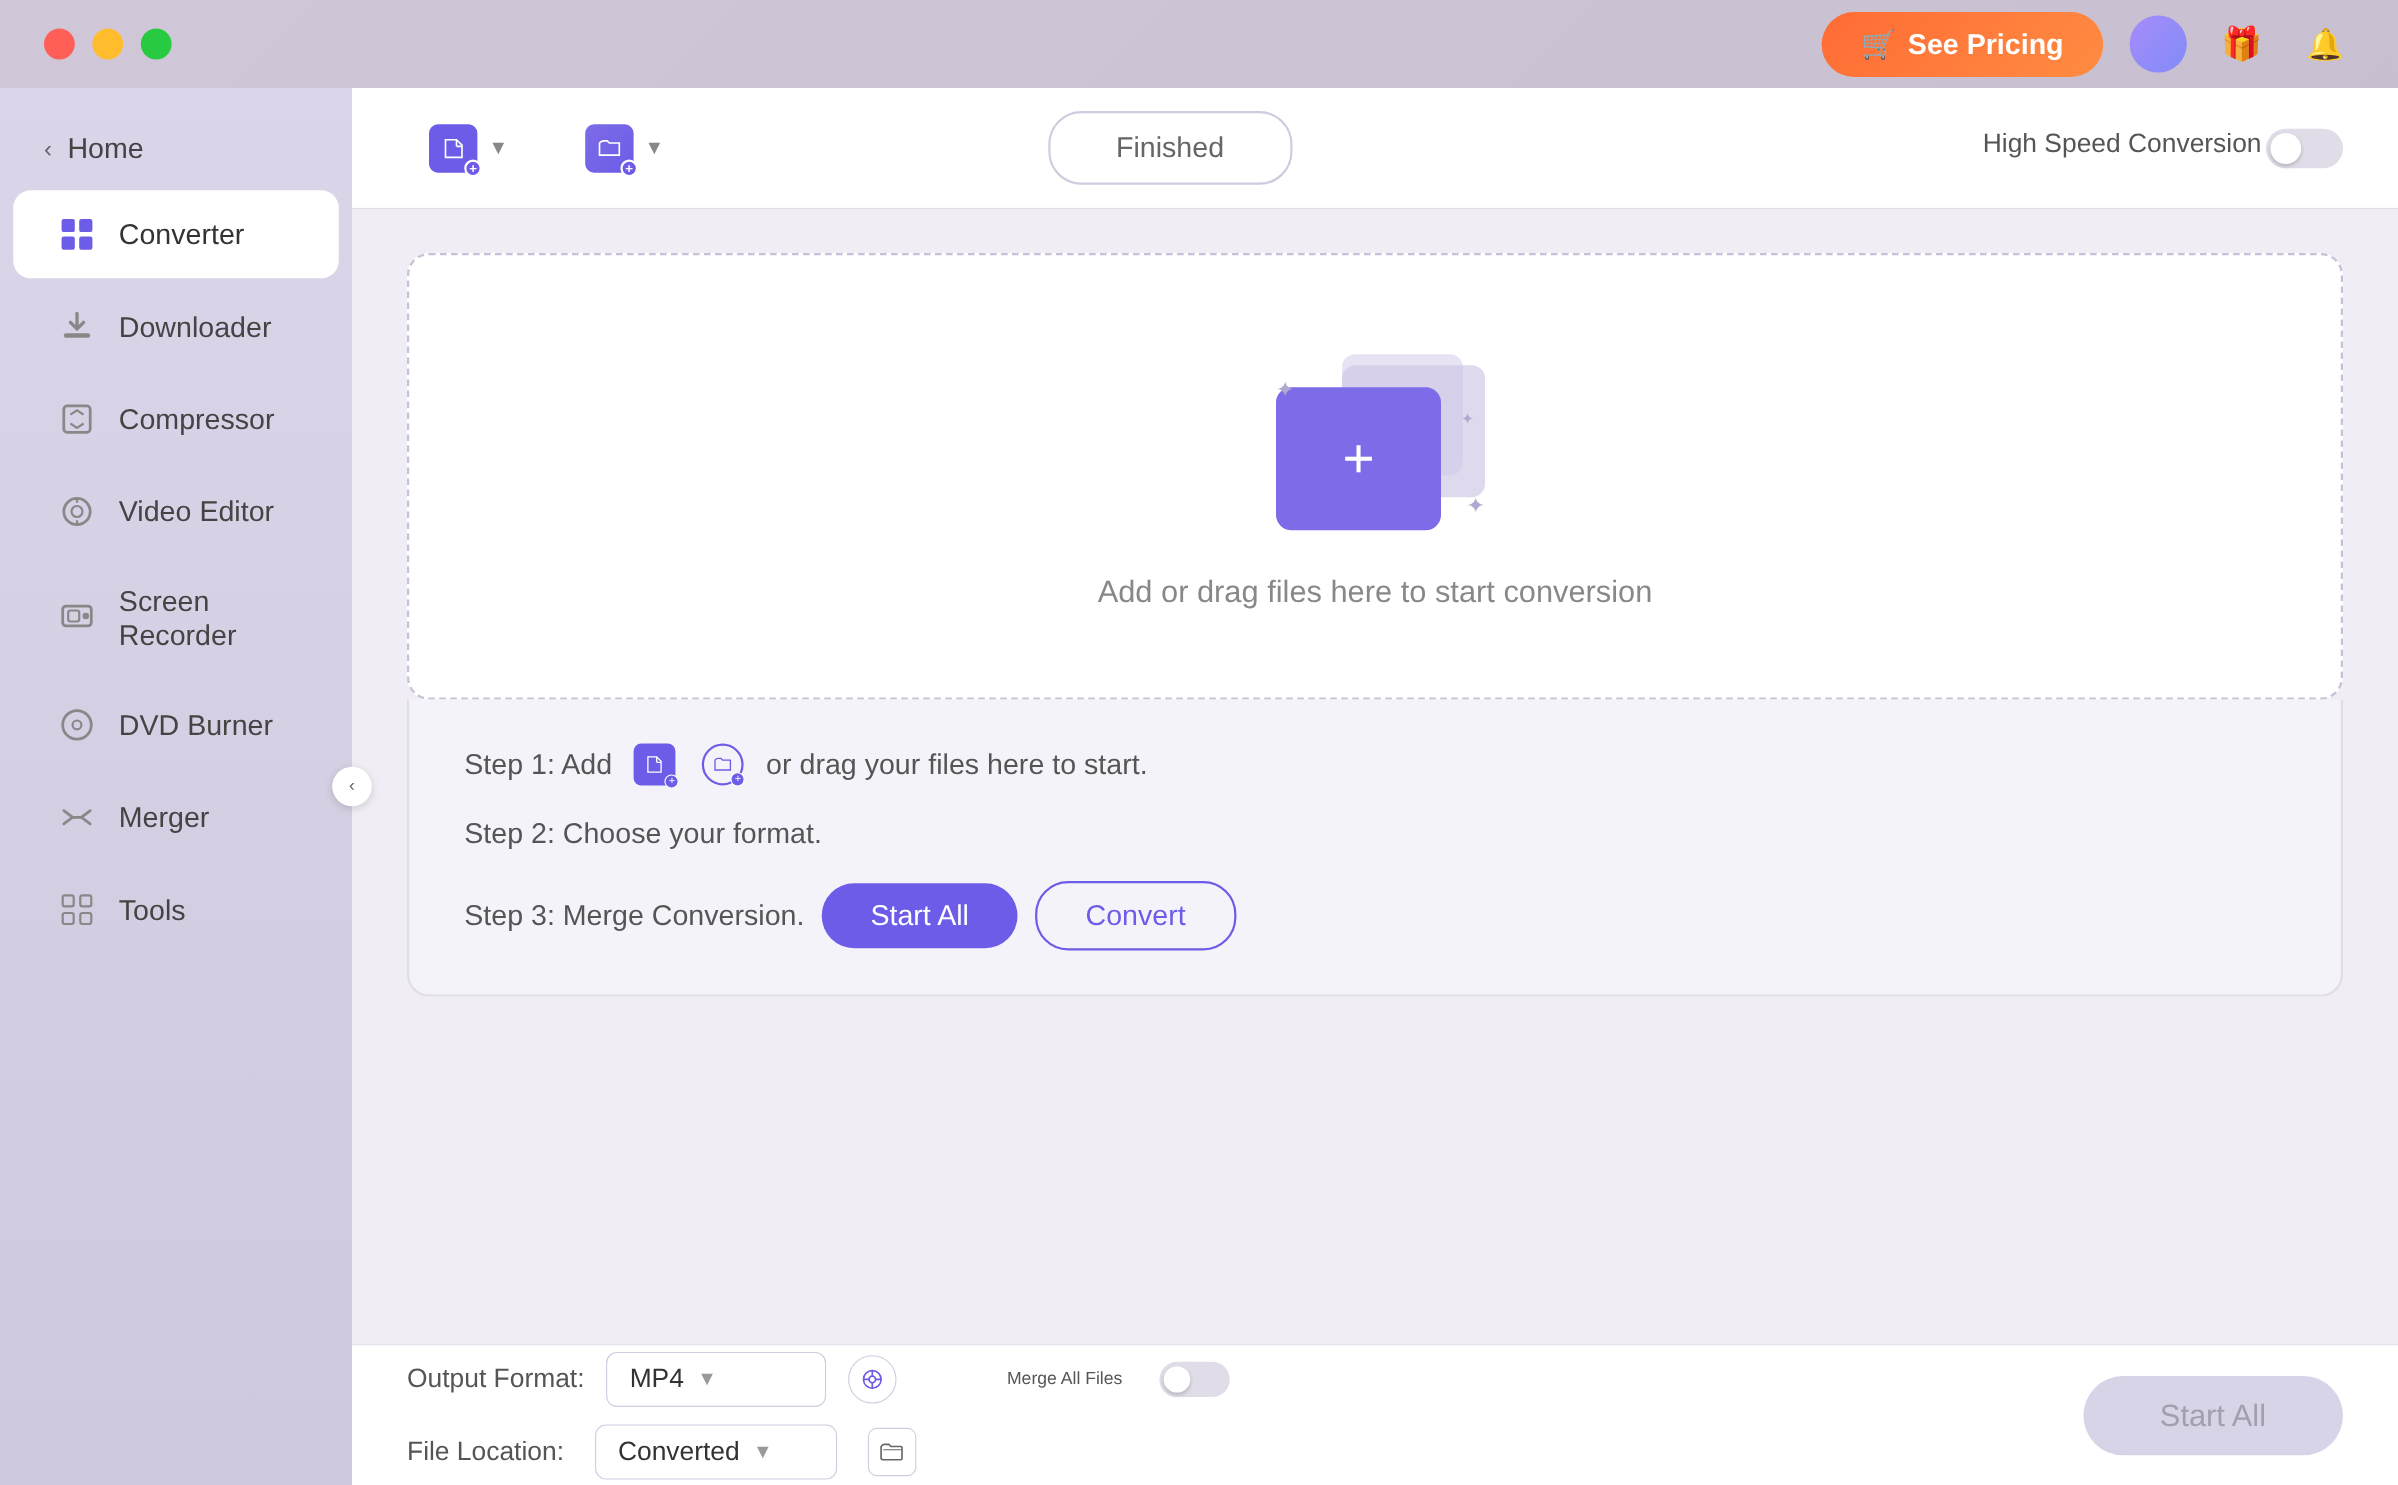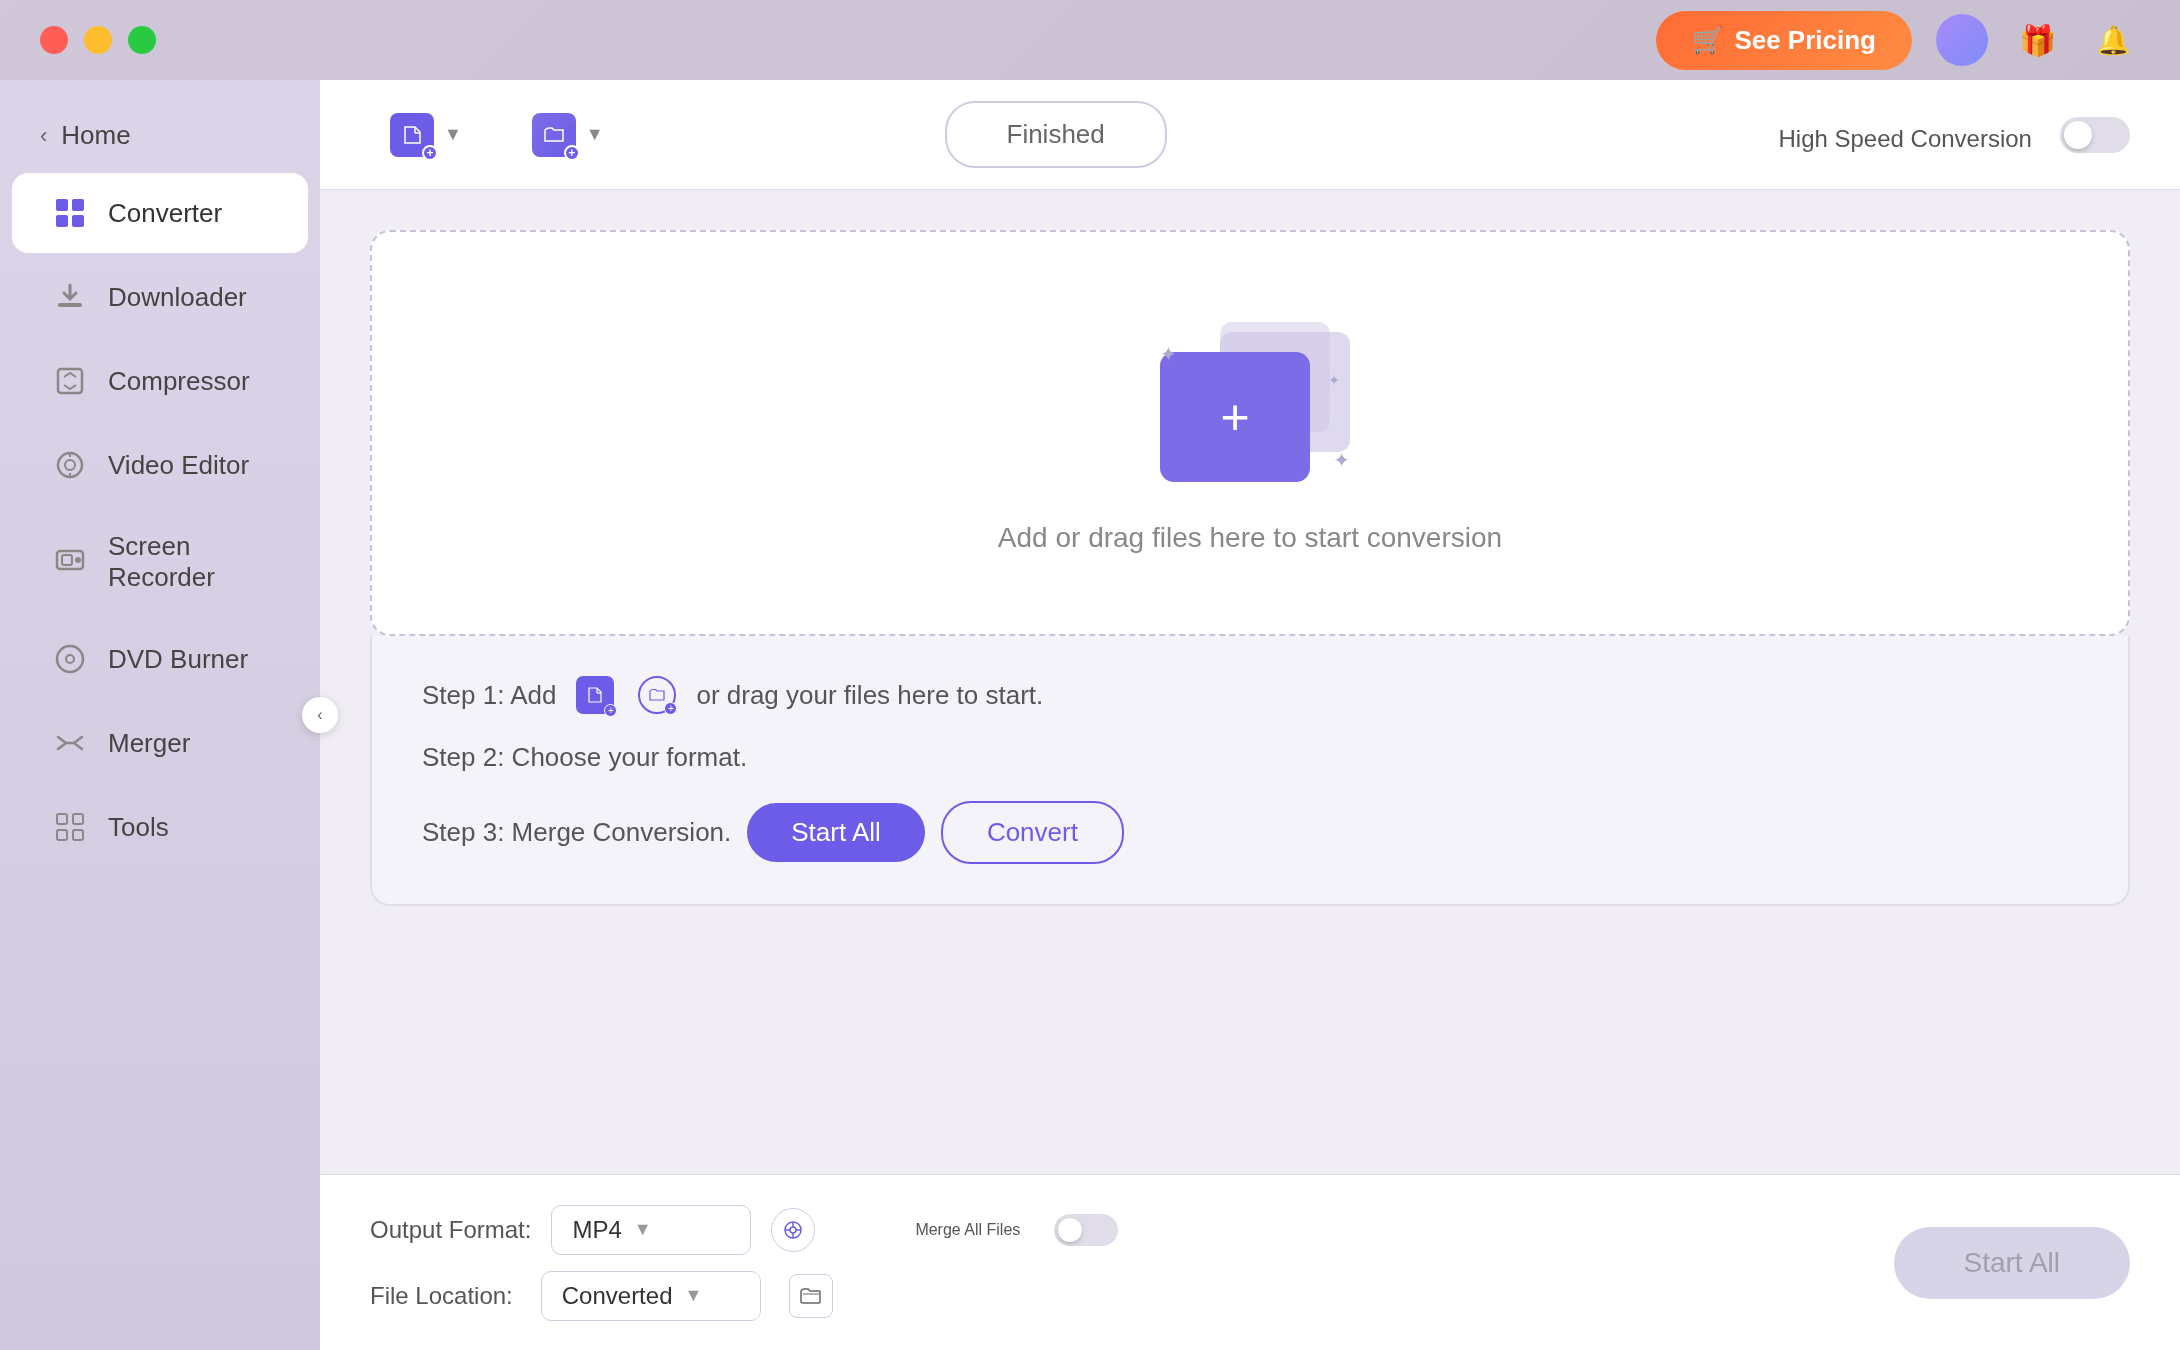--- a/index.html
+++ b/index.html
@@ -427,21 +427,21 @@
       border: 2px solid #6c5ce7;
       border-radius: 30px;
       padding: 14px 44px;
       font-size: 26px;
       cursor: pointer;
       font-weight: 400;
     }
 
     
     .bottom-bar {
-      height: 176px;
+      height: 128px;
       background: white;
       border-top: 1px solid #e0dde8;
       display: flex;
       align-items: center;
       padding: 0 50px;
       gap: 40px;
       flex-shrink: 0;
     }
     .format-row {
       display: flex;
@@ -695,21 +695,21 @@
           </svg>
           <div class="plus-badge">+</div>
         </div>
         <span class="toolbar-chevron">▼</span>
       </button>
 
       <div class="tab-group">
         <button class="tab-btn">Finished</button>
       </div>
 
-      <div style="display:flex;align-items:flex-end;gap:28px;margin-left:auto;">
+      <div style="display:flex;align-items:flex-start;gap:4px;margin-left:auto;">
         <span class="high-speed-label">High Speed Conversion</span>
         <div class="toggle-switch">
           <div class="toggle-knob"></div>
         </div>
       </div>
     </div>
 
     <div class="content-area">
 
       <div class="drop-zone">

